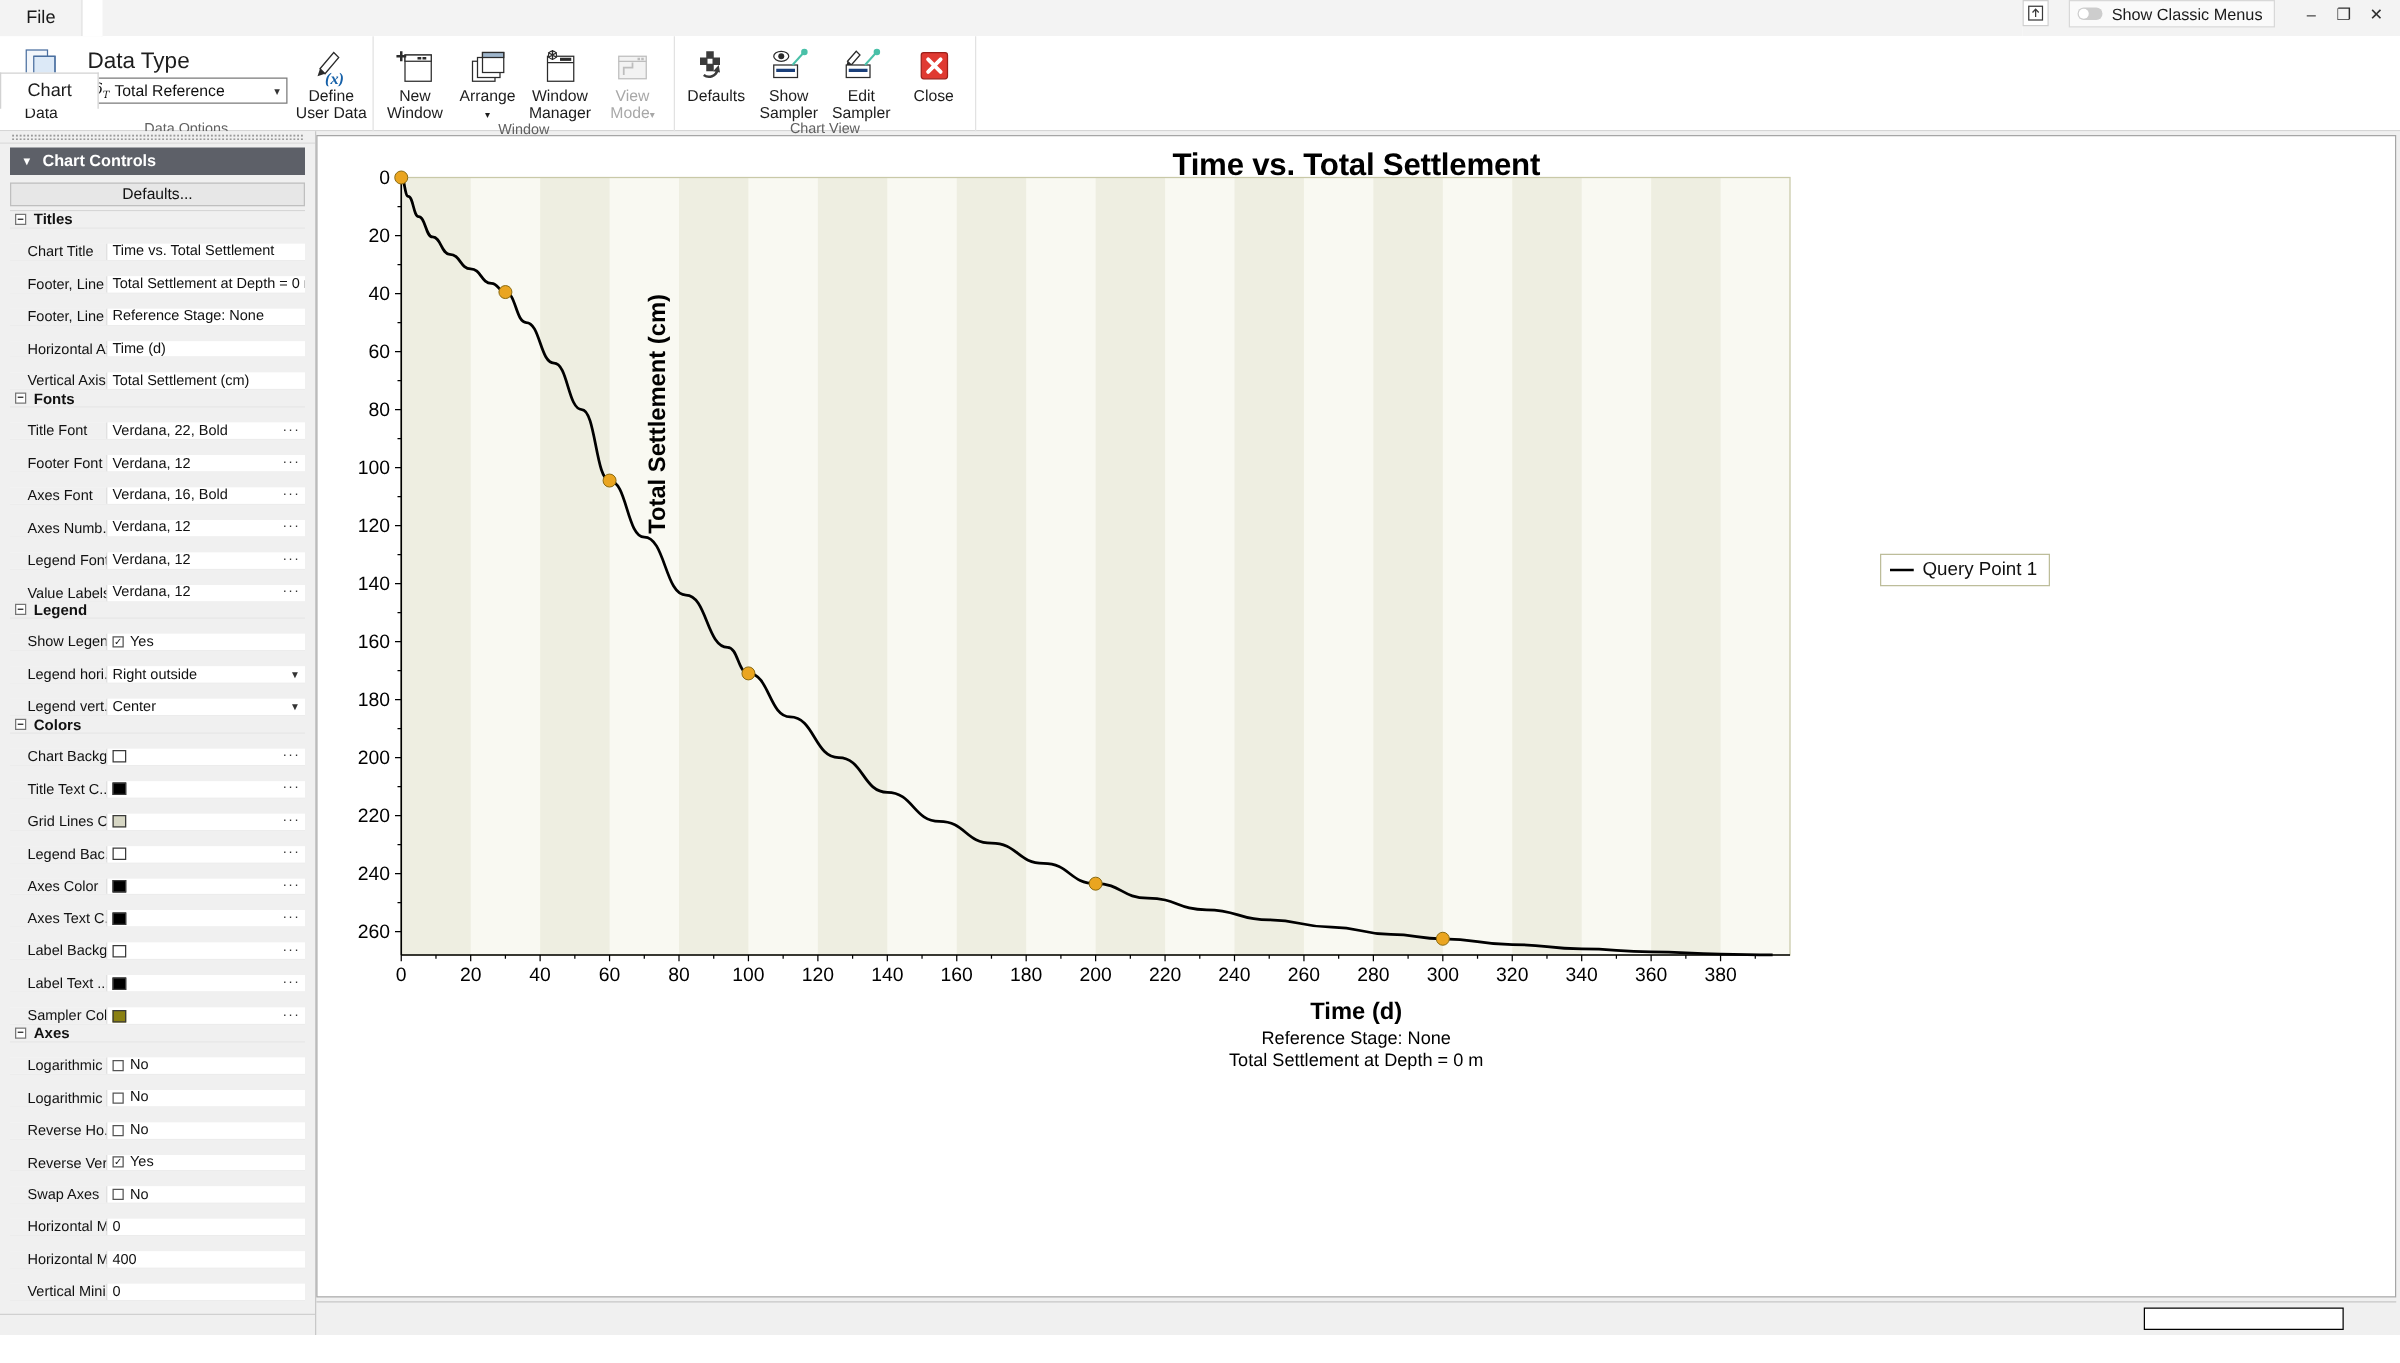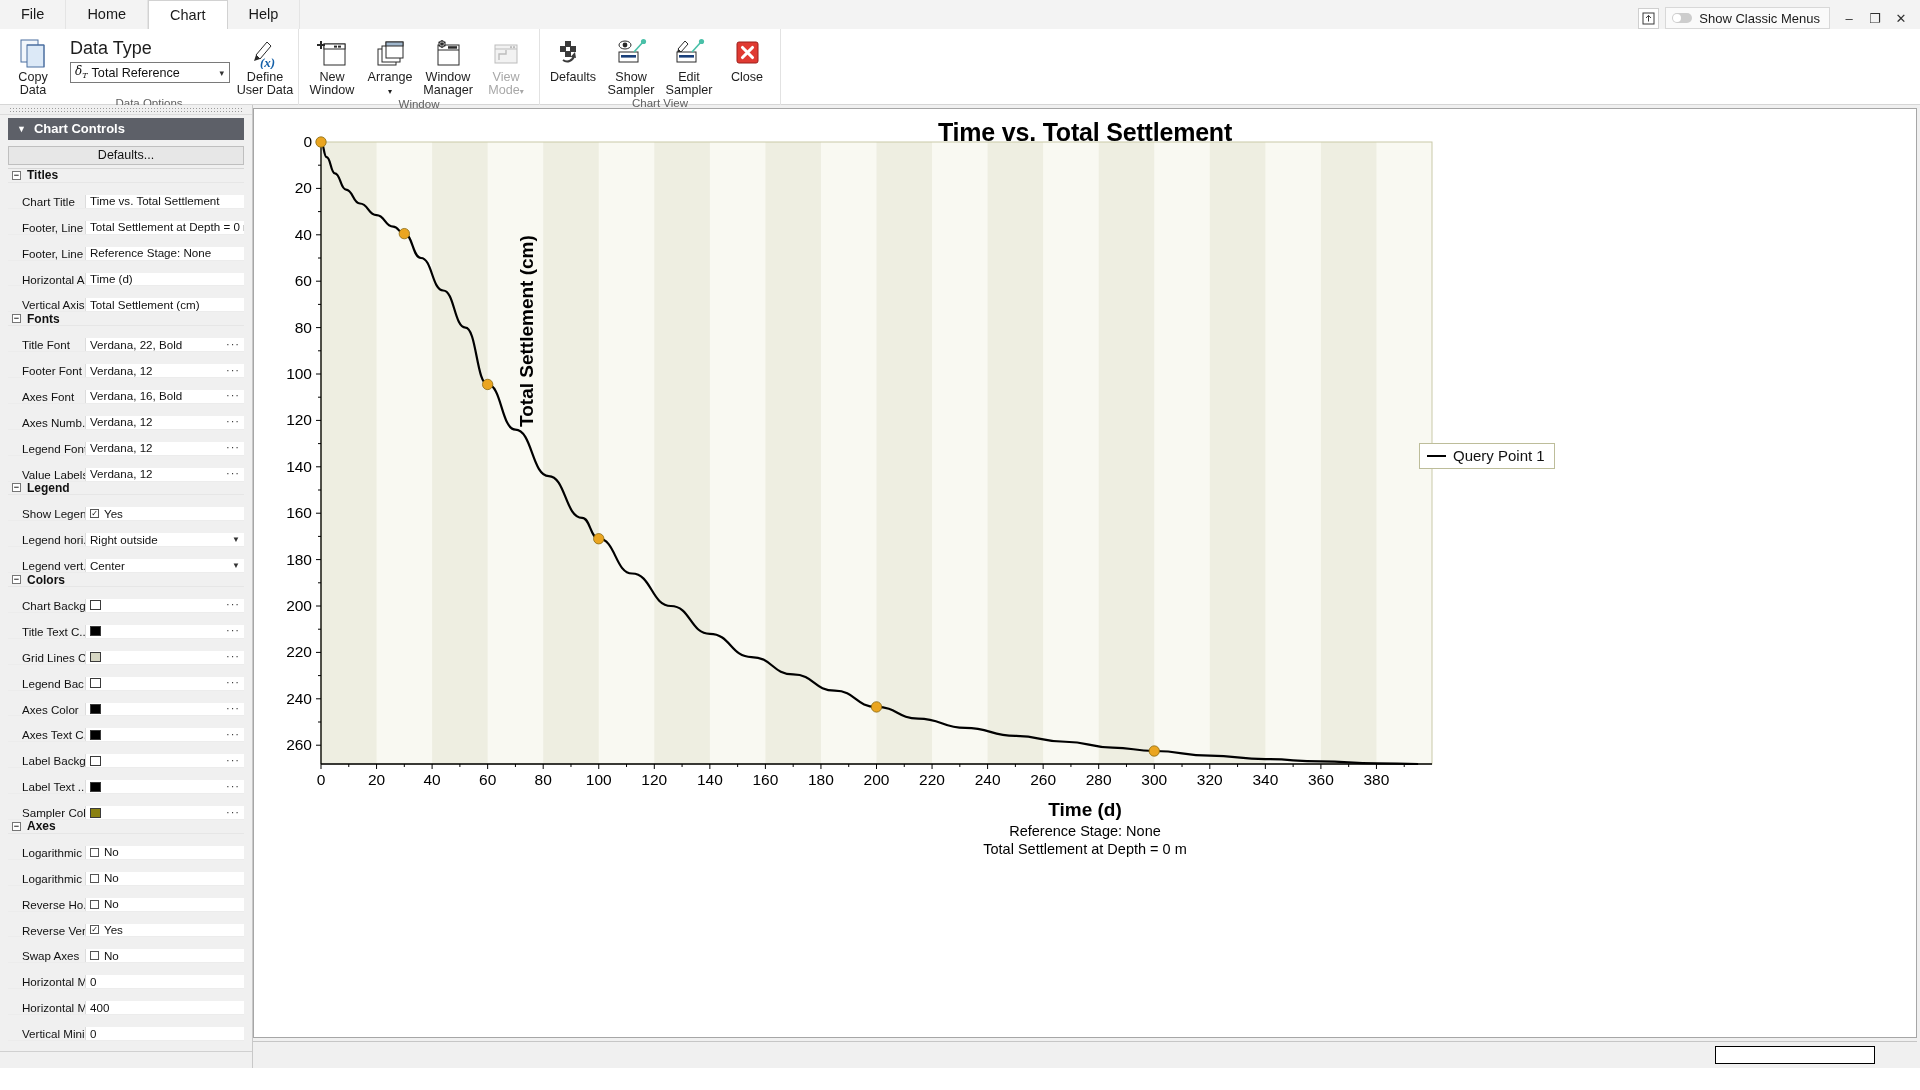--- a/index.html
+++ b/index.html
@@ -13,43 +13,43 @@
 
   
   .titlebar {
     position: relative;
     height: 29px;
     background: #ffffff;
     border-bottom: none;
     display: flex;
     align-items: flex-end;
   }
-  .tabs { display: flex; align-items: flex-start; height: 29px; }
+  .tabs { display: flex; align-items: flex-start; height: 29px; flex-direction: column; }
   .tab {
     padding: 0 21px;
     height: 29px;
     line-height: 29px;
     font-size: 14.5px;
     color: #1a1a1a;
     background: #f3f3f3;
     border-right: 1px solid #e4e4e4;
     cursor: default;
   }
   .tab.file { background: #f3f3f3; }
   .tab.active {
     background: #ffffff;
     border-top: 1px solid #d2d2d2;
     border-left: 1px solid #d2d2d2;
     border-right: 1px solid #d2d2d2;
     position: relative; z-index: 3;
   }
   .tab-filler { flex: 1; height: 29px; background: #f3f3f3; }
   .tabbar-right {
-    display: flex; align-items: flex-end; height: 29px;
-    background: #f3f3f3; padding-right: 6px; gap: 6px;
+    display: flex; align-items: flex-start; height: 29px;
+    background: #f3f3f3; padding-right: 6px; gap: 16px;
   }
   .ribbon-collapse-btn {
     width: 21px; height: 21px;
     border: 1px solid #cfcfcf; background: #ffffff;
     display: flex; align-items: center; justify-content: center;
   }
   .classic-toggle {
     display: flex; align-items: center; gap: 7px;
     border: 1px solid #d8d8d8; background: #fafafa;
     height: 22px; padding: 0 9px 0 6px; font-size: 13px; color: #1a1a1a;
@@ -762,21 +762,21 @@
             <circle cx="150.325" cy="124.64083684879952" r="5.2" fill="#eaa520" stroke="#8a6a10" stroke-width="0.8"></circle>
             <circle cx="233.65" cy="275.44221394176077" r="5.2" fill="#eaa520" stroke="#8a6a10" stroke-width="0.8"></circle>
             <circle cx="344.75" cy="429.7236228137903" r="5.2" fill="#eaa520" stroke="#8a6a10" stroke-width="0.8"></circle>
             <circle cx="622.5" cy="597.9251588020933" r="5.2" fill="#eaa520" stroke="#8a6a10" stroke-width="0.8"></circle>
             <circle cx="900.25" cy="642.0055613369589" r="5.2" fill="#eaa520" stroke="#8a6a10" stroke-width="0.8"></circle>
           </svg>
         <div class="ylabel">Total Settlement (cm)</div>
         <div class="xlabel">Time (d)</div>
         <div class="footer1">Reference Stage: None</div>
         <div class="footer2">Total Settlement at Depth = 0 m</div>
-        <div class="legendbox" id="legendbox" style="left: 1165px; top: 334px;">
+        <div class="legendbox" id="legendbox" style="left: 1250px; top: 334px;">
           <span class="legendline"></span>
           <span>Query Point 1</span>
         </div>
       </div>
     </div>
     <div class="statusbar">
       <div class="status-field"></div>
     </div>
   </div>
 </div>

